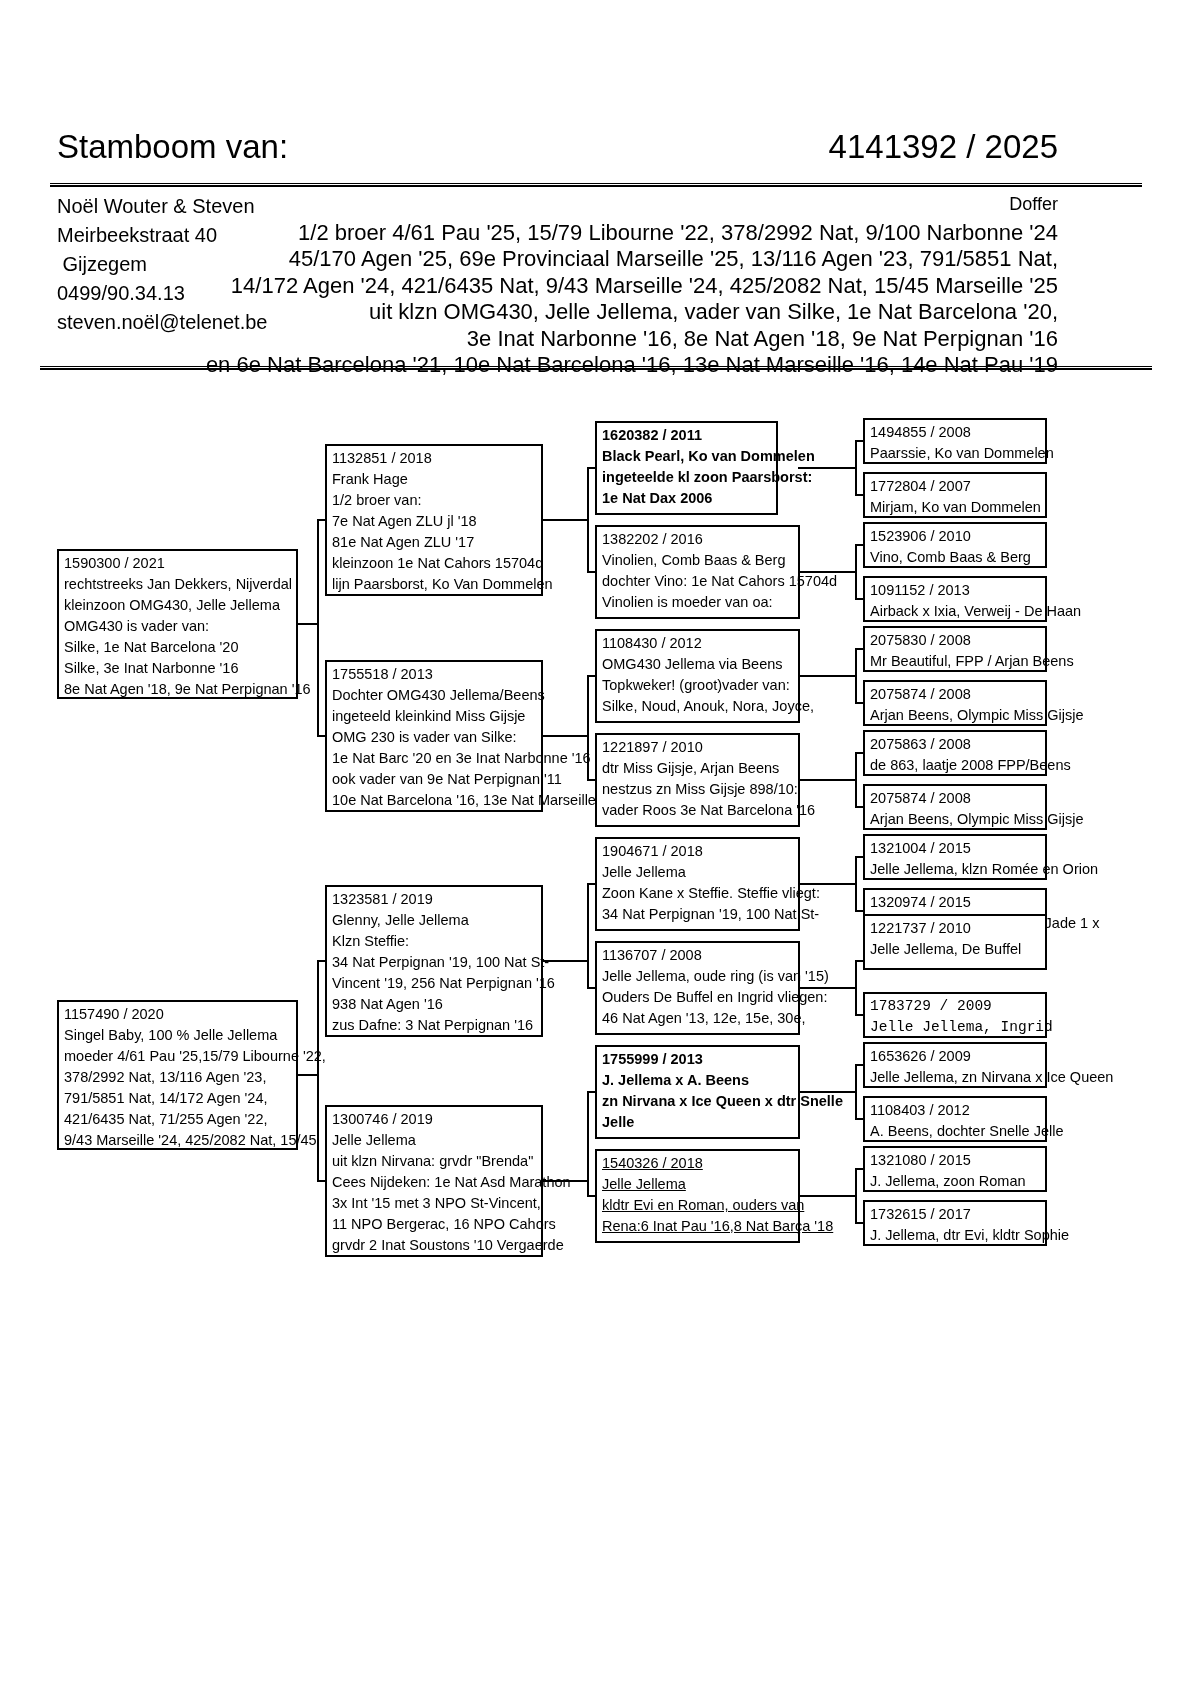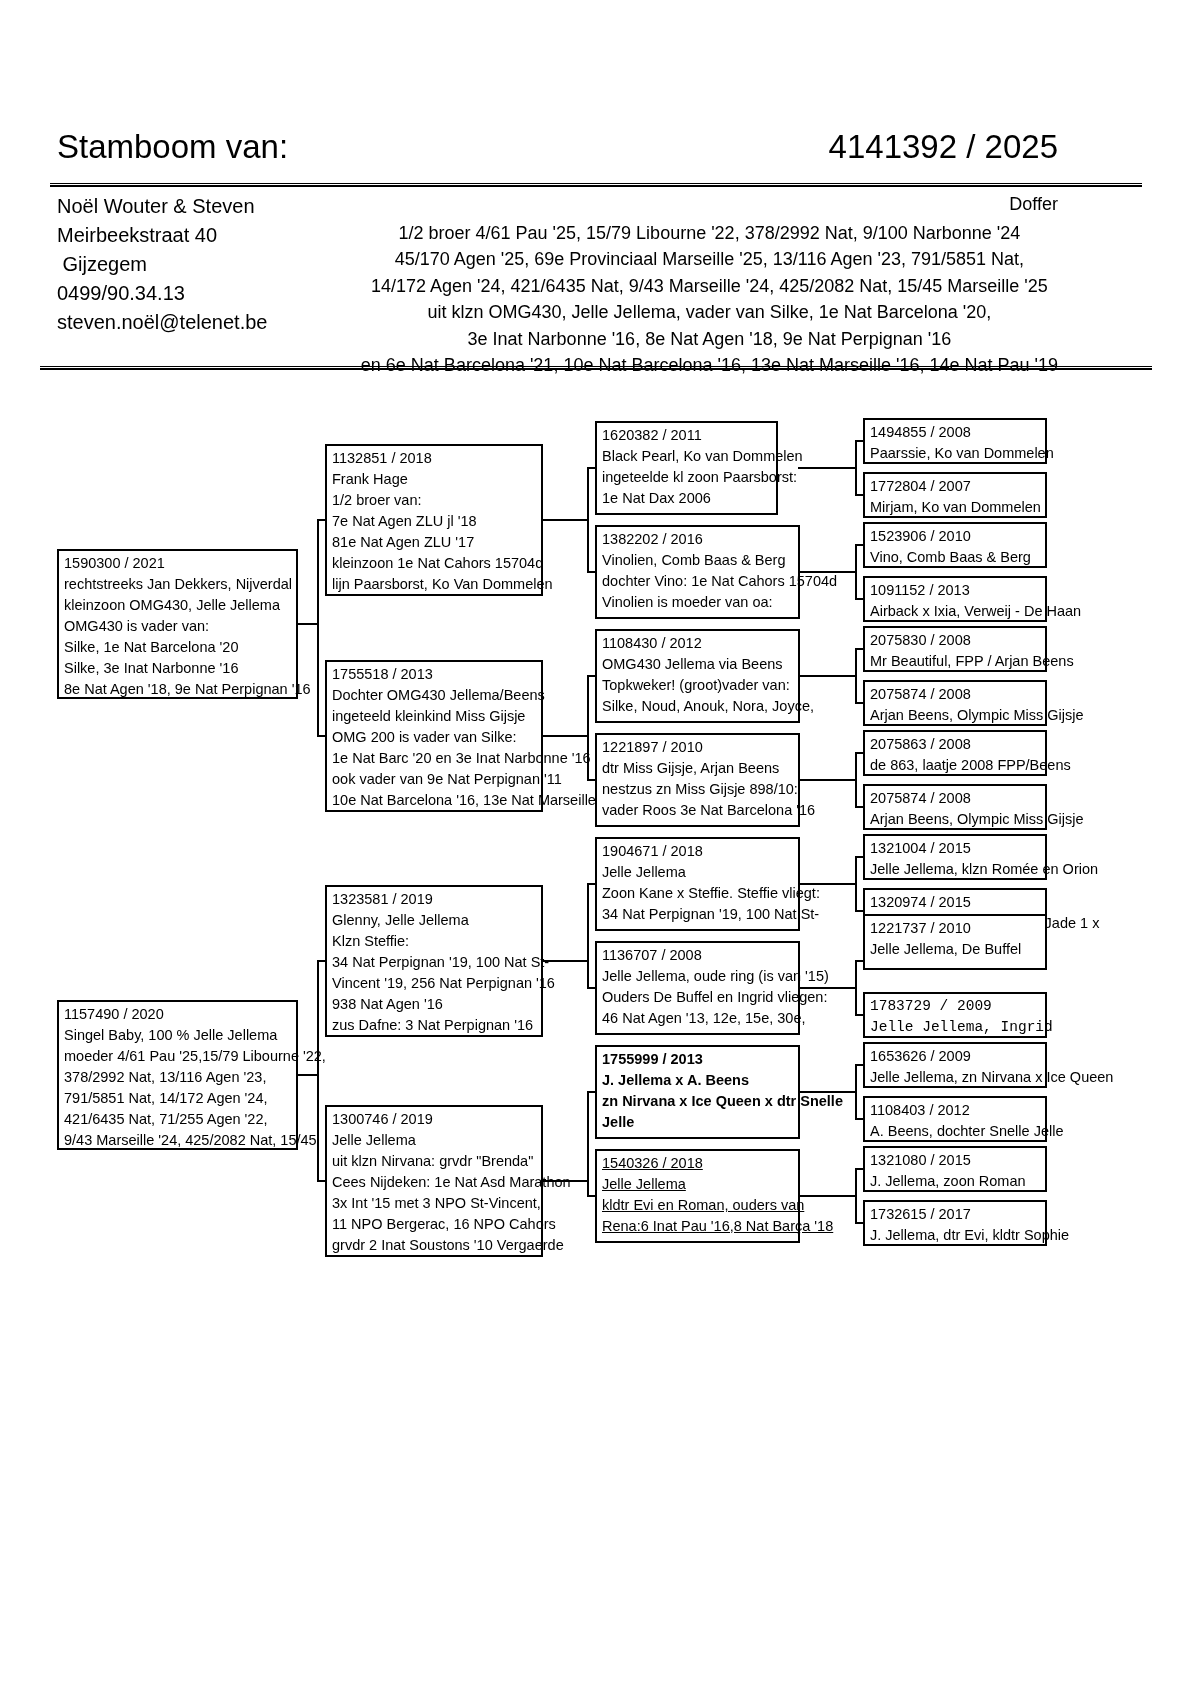--- a/index.html
+++ b/index.html
@@ -8,21 +8,21 @@
     font-family:"Liberation Sans", sans-serif; color:#000; overflow:hidden;
   }
   .title   { position:absolute; left:57px;  top:128px; font-size:33px; letter-spacing:0; }
   .ring-no { position:absolute; right:132px; top:128px; font-size:33px; }
   .rule    { position:absolute; height:1px; border-top:1.2px solid #000; border-bottom:2.6px solid #000; }
   #rule1   { left:50px; top:183px; width:1092px; }
   #rule2   { left:40px; top:366px; width:1112px; }
   .owner   { position:absolute; left:57px; top:192px; font-size:20px; line-height:29px; }
   .owner div { white-space:pre; }
   .sex     { position:absolute; right:132px; top:194px; font-size:18px; }
-  .achv    { position:absolute; right:132px; top:220px; font-size:18px; line-height:26.4px; text-align:center; }
+  .achv    { position:absolute; right:132px; top:220px; font-size:22px; line-height:26.4px; text-align:right; }
   .achv div { white-space:pre; }
   #tree    { position:absolute; left:0; top:0; width:1190px; height:1683px; }
   .cline   { position:absolute; background:#000; }
   .pbox    { position:absolute; border:2px solid #000; background:#fff; box-sizing:border-box;
              padding:2px 0 0 5px; font-size:14.5px; line-height:21px; }
   .pbox .ln { white-space:pre; height:21px; overflow:visible; }
 </style>
 </head>
 <body>
 
@@ -133,21 +133,21 @@
         <div class="ln">1/2 broer van:</div>
         <div class="ln">7e Nat Agen ZLU jl '18</div>
         <div class="ln">81e Nat Agen ZLU '17</div>
         <div class="ln">kleinzoon 1e Nat Cahors 15704d</div>
         <div class="ln">lijn Paarsborst, Ko Van Dommelen</div>
       </div>
       <div class="pbox" style="left: 325px; top: 660px; width: 218px; height: 152px;">
         <div class="ln">1755518 / 2013</div>
         <div class="ln">Dochter OMG430 Jellema/Beens</div>
         <div class="ln">ingeteeld kleinkind Miss Gijsje</div>
-        <div class="ln">OMG 200 is vader van Silke:</div>
+        <div class="ln">OMG 230 is vader van Silke:</div>
         <div class="ln">1e Nat Barc '20 en 3e Inat Narbonne '16</div>
         <div class="ln">ook vader van 9e Nat Perpignan '11</div>
         <div class="ln">10e Nat Barcelona '16, 13e Nat Marseille '16</div>
       </div>
       <div class="pbox" style="left: 325px; top: 885px; width: 218px; height: 152px;">
         <div class="ln">1323581 / 2019</div>
         <div class="ln">Glenny, Jelle Jellema</div>
         <div class="ln">Klzn Steffie:</div>
         <div class="ln">34 Nat Perpignan '19, 100 Nat St-</div>
         <div class="ln">Vincent '19, 256 Nat Perpignan '16</div>
@@ -156,21 +156,21 @@
       </div>
       <div class="pbox" style="left: 325px; top: 1105px; width: 218px; height: 152px;">
         <div class="ln">1300746 / 2019</div>
         <div class="ln">Jelle Jellema</div>
         <div class="ln">uit klzn Nirvana: grvdr "Brenda"</div>
         <div class="ln">Cees Nijdeken: 1e Nat Asd Marathon</div>
         <div class="ln">3x Int '15 met 3 NPO St-Vincent,</div>
         <div class="ln">11 NPO Bergerac, 16 NPO Cahors</div>
         <div class="ln">grvdr 2 Inat Soustons '10 Vergaerde</div>
       </div>
-      <div class="pbox" style="left: 595px; top: 421px; width: 183px; height: 94px;">
+      <div class="pbox" style="left: 595px; top: 421px; width: 183px; height: 94px; font-weight: bold;">
         <div class="ln">1620382 / 2011</div>
         <div class="ln">Black Pearl, Ko van Dommelen</div>
         <div class="ln">ingeteelde kl zoon Paarsborst:</div>
         <div class="ln">1e Nat Dax 2006</div>
       </div>
       <div class="pbox" style="left: 595px; top: 525px; width: 205px; height: 94px;">
         <div class="ln">1382202 / 2016</div>
         <div class="ln">Vinolien, Comb Baas &amp; Berg</div>
         <div class="ln">dochter Vino: 1e Nat Cahors 15704d</div>
         <div class="ln">Vinolien is moeder van oa:</div>

